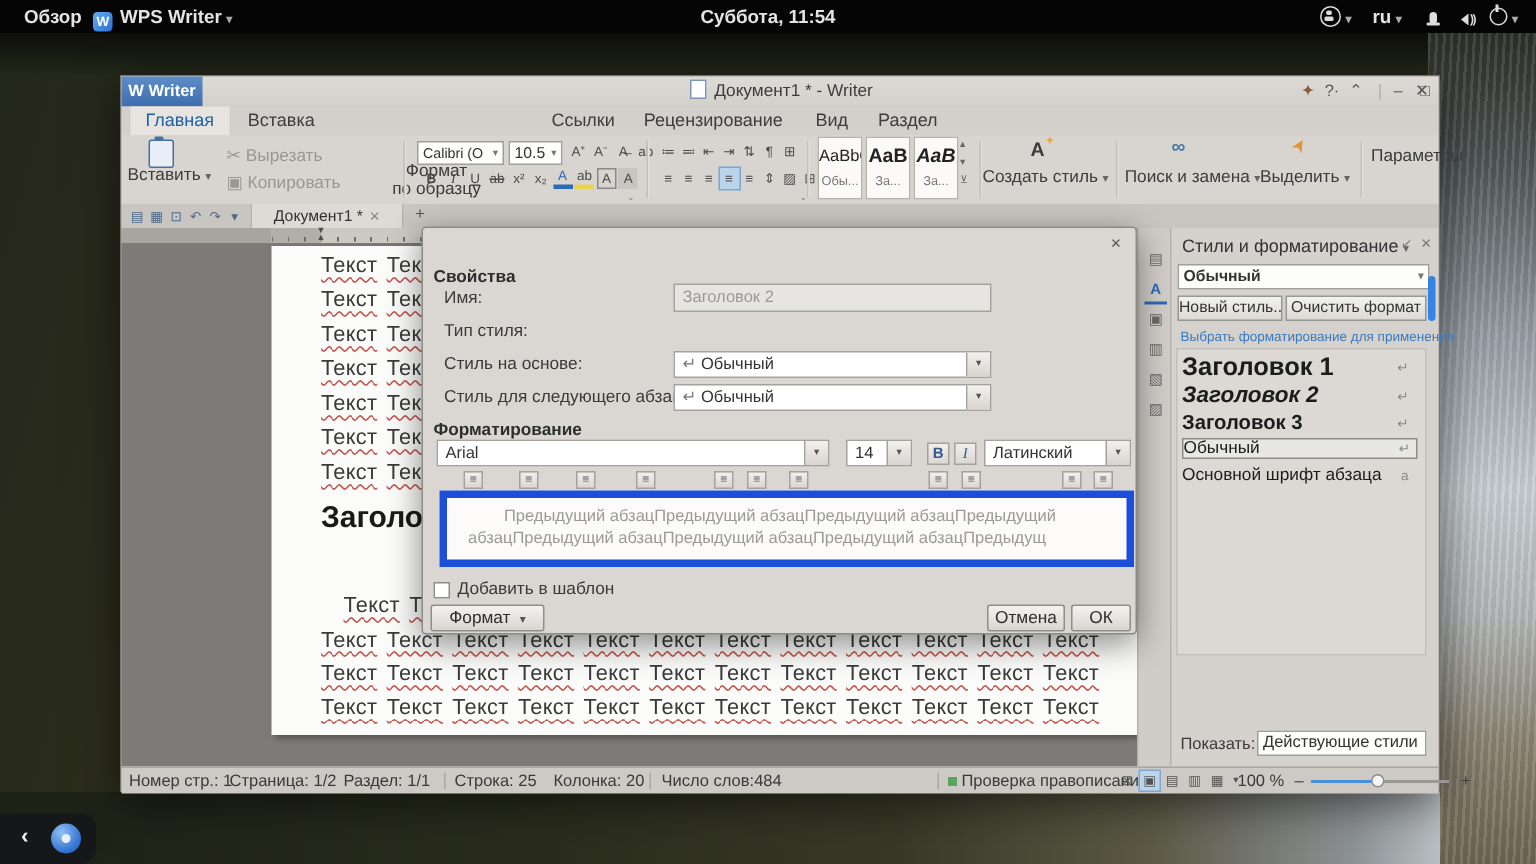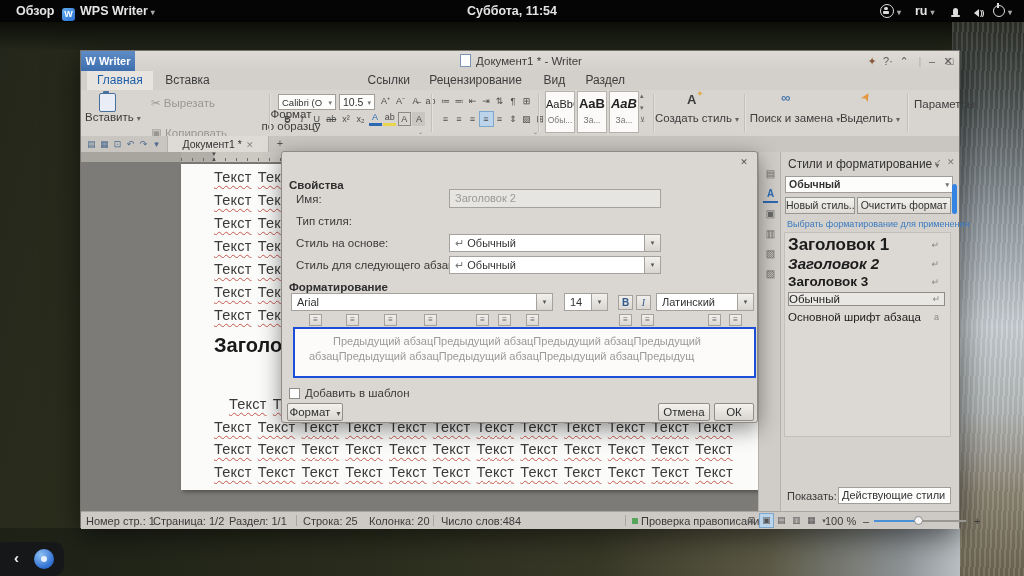--- a/index.html
+++ b/index.html
@@ -165,21 +165,21 @@
   .field{position:absolute;border:1px solid #a5a29d;box-sizing:border-box;font-size:11px;
     line-height:17px;padding:0 5px;background:#fff;color:#333;white-space:nowrap;overflow:hidden;}
   .field.disabled{background:#e7e5e1;color:#999;}
   .field .arr{position:absolute;right:3px;top:0;font-size:7px;color:#777;}
   .field .arrbox{position:absolute;right:0;top:0;width:15px;height:100%;
     background:linear-gradient(#f3f1ee,#d8d5d0);border-left:1px solid #a5a29d;text-align:center;
     font-size:7px;color:#555;line-height:16px;padding:0;}
   .tgl{position:absolute;width:13px;height:12px;background:linear-gradient(#f1efec,#dbd8d3);
     border:1px solid #a5a29d;box-sizing:border-box;line-height:10px;text-align:center;font-size:8px;color:#666;}
   .previewbox{position:absolute;left:11px;top:175px;width:463px;height:51px;background:#fcfbfa;
-    border:2px solid #1d4ed8;box-sizing:border-box;overflow:hidden;}
+    border:5px solid #1d4ed8;box-sizing:border-box;overflow:hidden;}
   .previewtxt{margin:5px 12px 0 14px;text-indent:24px;font-size:11px;line-height:15px;color:#9a9a9a;}
   .chk{position:absolute;width:11px;height:11px;background:#fff;border:1px solid #8f8c88;box-sizing:border-box;}
   .btn{position:absolute;background:linear-gradient(#f4f2ef,#d9d6d1);border:1px solid #918e89;
     border-radius:2px;box-sizing:border-box;font-size:11.5px;color:#2e2e2e;text-align:center;}
   
   .dash{left:0;top:542px;width:64px;height:34px;background:rgba(22,22,26,.88);border-radius:0 10px 10px 0;}
   .dash-chev{position:absolute;left:14px;top:7px;color:#eee;font-size:15px;font-weight:700;}
   .dash-app{position:absolute;left:34px;top:7px;width:20px;height:20px;border-radius:50%;
     background:radial-gradient(circle at 35% 30%,#8fc0f4,#2f6fd0 70%);}
   .dash-app:after{content:"";position:absolute;left:7px;top:7px;width:6px;height:6px;border-radius:50%;
@@ -227,21 +227,21 @@
         <div class="rtab" style="left: 338.2px;">Рецензирование</div>
         <div class="rtab" style="left: 452.6px;">Вид</div>
         <div class="rtab" style="left: 494.4px;">Раздел</div>
       </div>
 
     <div class="abs ribbon">
 
       <div class="clipboard" style="left:18px;top:3px"></div>
       <div class="rlabel" style="left:4px;top:21px"><span>Вставить</span><span class="caret" style="color:#666">▾</span></div>
       <div class="rlabel gray" style="left:70px;top:6px">✂ <span>Вырезать</span></div>
-      <div class="rlabel gray" style="left:70px;top:36px">▣ <span>Копировать</span></div>
+      <div class="rlabel gray" style="left:70px;top:24px">▣ <span>Копировать</span></div>
       <div class="brush" style="left:208px;top:4px"></div>
       <div class="big-btn-label" style="left:168px;top:18px;width:84px"><span>Формат</span><br><span>по образцу</span></div>
 
       <div class="rsep" style="left:188px"></div>
 
       <div class="combo" style="left:197px;top:4px;width:58px;height:16px;left:197px">
           <span class="cv" style="font-size:9.5px">Calibri (О</span>
           <span class="ca">▾</span>
         </div>
       <div class="combo" style="left:258px;top:4px;width:36px;height:16px">
@@ -453,21 +453,21 @@
         <div class="tgl" style="left: 337px; top: 162px; position: absolute;">≡</div>
         <div class="tgl" style="left: 359px; top: 162px; position: absolute;">≡</div>
         <div class="tgl" style="left: 426px; top: 162px; position: absolute;">≡</div>
         <div class="tgl" style="left: 447px; top: 162px; position: absolute;">≡</div>
       </div>
     <div class="previewbox">
       <div class="previewtxt">Предыдущий абзацПредыдущий абзацПредыдущий абзацПредыдущий абзацПредыдущий абзацПредыдущий абзацПредыдущий абзацПредыдущ</div>
     </div>
     <div class="chk" style="left:7px;top:236px"></div>
     <div class="dlg-label" style="left:23px;top:235px">Добавить в шаблон</div>
-    <div class="btn" style="left:5px;top:251px;width:56px;height:18px;line-height:17px"><span>Формат</span> <span class="caret" style="color:#555">▾</span></div>
+    <div class="btn" style="left:5px;top:251px;width:76px;height:18px;line-height:17px"><span>Формат</span> <span class="caret" style="color:#555">▾</span></div>
     <div class="btn" style="left:376px;top:251px;width:52px;height:18px;line-height:17px">Отмена</div>
     <div class="btn" style="left:432px;top:251px;width:40px;height:18px;line-height:17px">ОК</div>
   </div>
 
   <div class="abs dash">
     <span class="dash-chev">‹</span>
     <span class="dash-app"></span>
   </div>
 </div>
 

